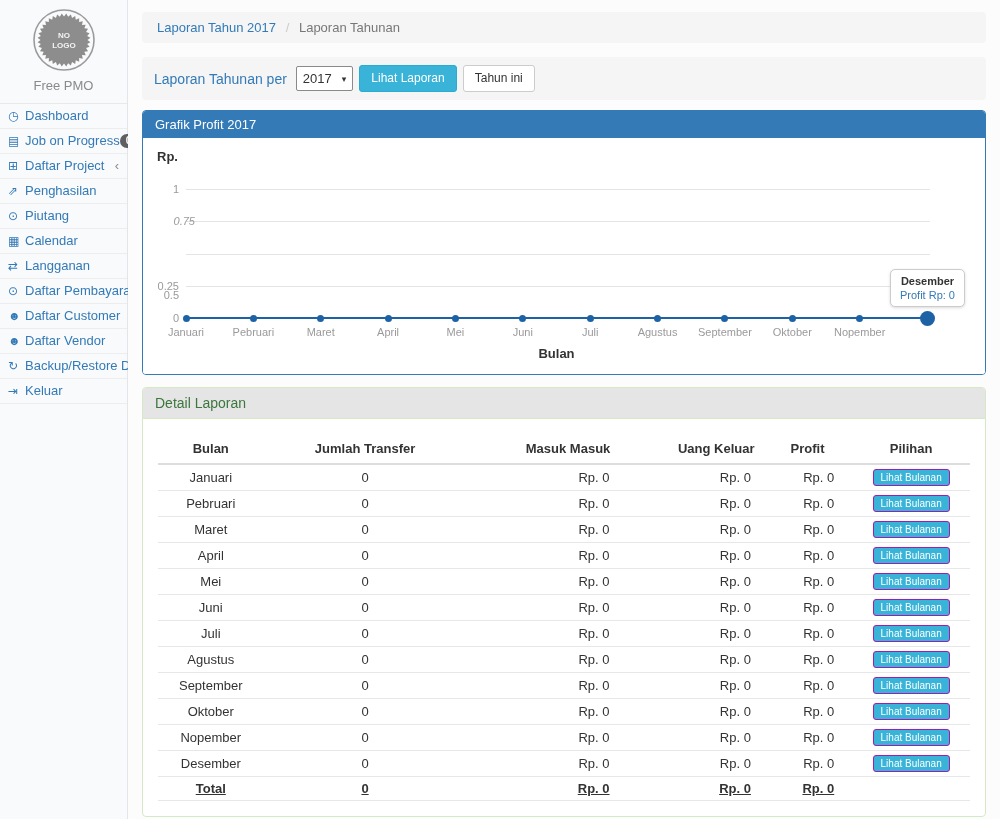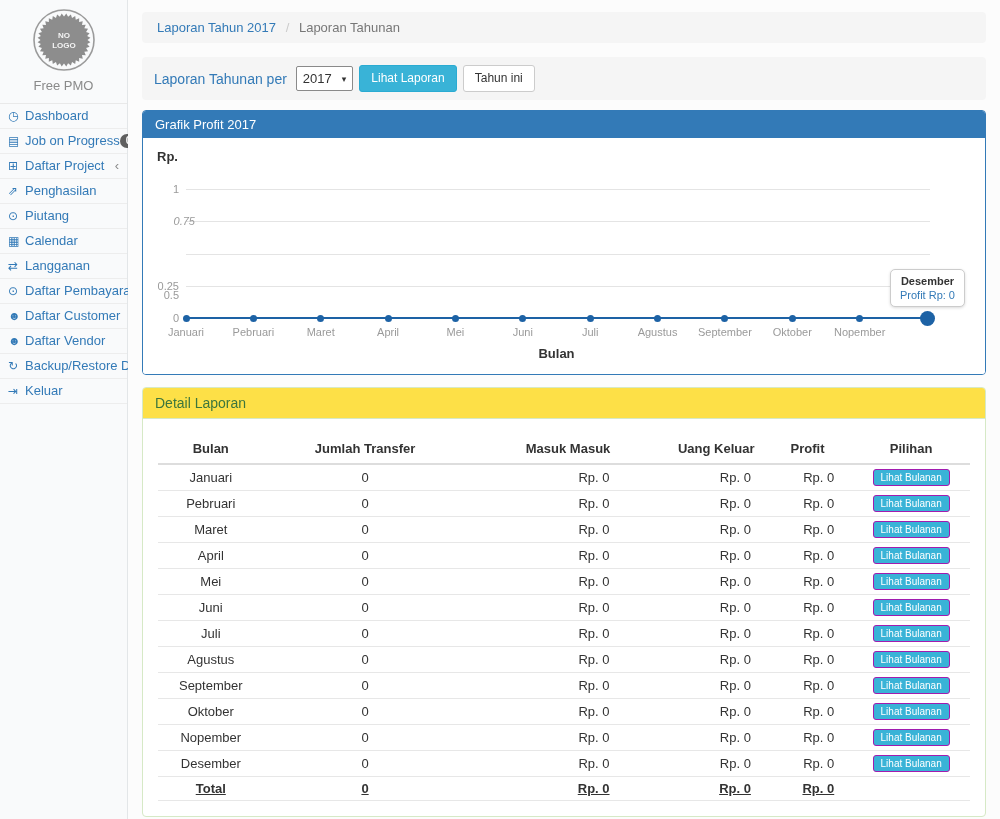--- a/index.html
+++ b/index.html
@@ -40,21 +40,21 @@
   .select-box .caret{font-size:9px;color:#333;}
   .btn{font-size:12px;padding:5px 11px;border-radius:3px;cursor:pointer;font-family:inherit;line-height:15px;}
   .btn-info{background:#39b3d7;border:1px solid #2aabd2;color:#fff;}
   .btn-default{background:#fff;border:1px solid #ccc;color:#333;}
 
   .panel{border-radius:4px;margin-bottom:12px;background:#fff;}
   .panel-primary{border:1px solid #337ab7;}
   .panel-primary .panel-heading{background:#337ab7;color:#fff;font-size:13px;padding:6px 12px;
     border-radius:3px 3px 0 0;}
   .panel-success{border:1px solid #d6e9c6;}
-  .panel-success .panel-heading{background:#fde047;color:#3c763d;font-size:14px;padding:7px 12px;
+  .panel-success .panel-heading{background:#e5e5e5;color:#3c763d;font-size:14px;padding:7px 12px;
     border-radius:3px 3px 0 0;border-bottom:1px solid #d6e9c6;}
 
   
   .chart{position:relative;height:236px;background:#fff;border-radius:0 0 3px 3px;}
   .y-axis-title{position:absolute;left:14px;top:11px;font-size:13px;font-weight:bold;color:#333;}
   .gridline{position:absolute;height:1px;background:#e4e4e4;}
   .tick-label{position:absolute;width:36px;text-align:right;font-size:11px;color:#9a9a9a;}
   .series-line{position:absolute;height:2px;}
   .dot{position:absolute;border-radius:50%;}
   .x-label{position:absolute;width:76px;text-align:center;font-size:11px;color:#9a9a9a;}

